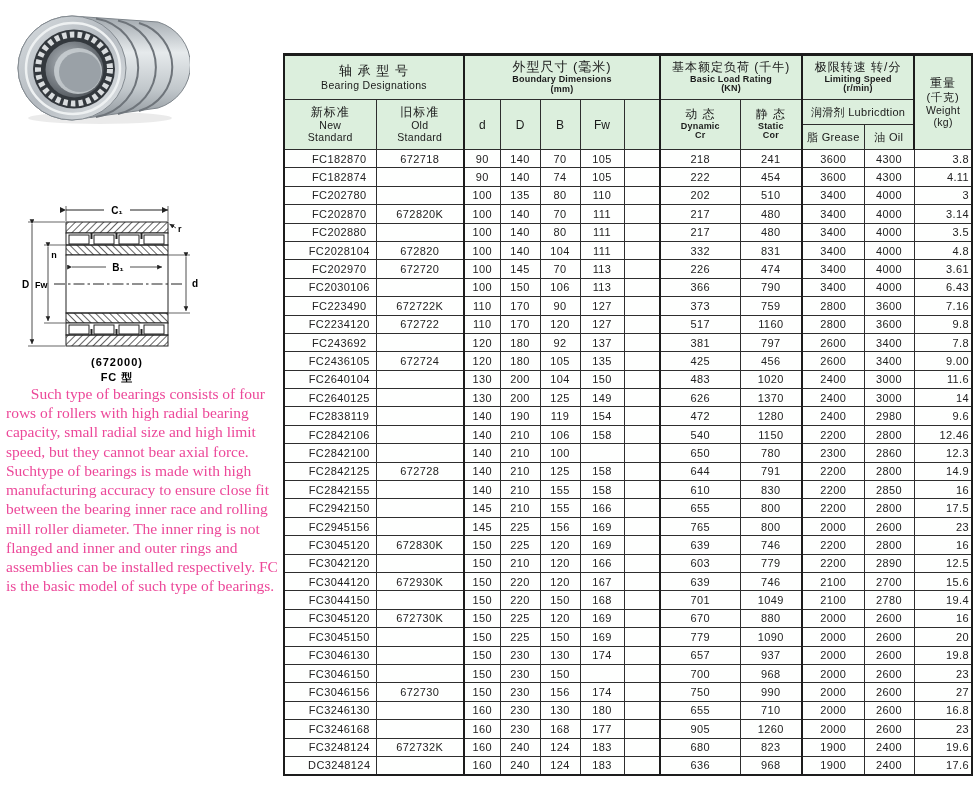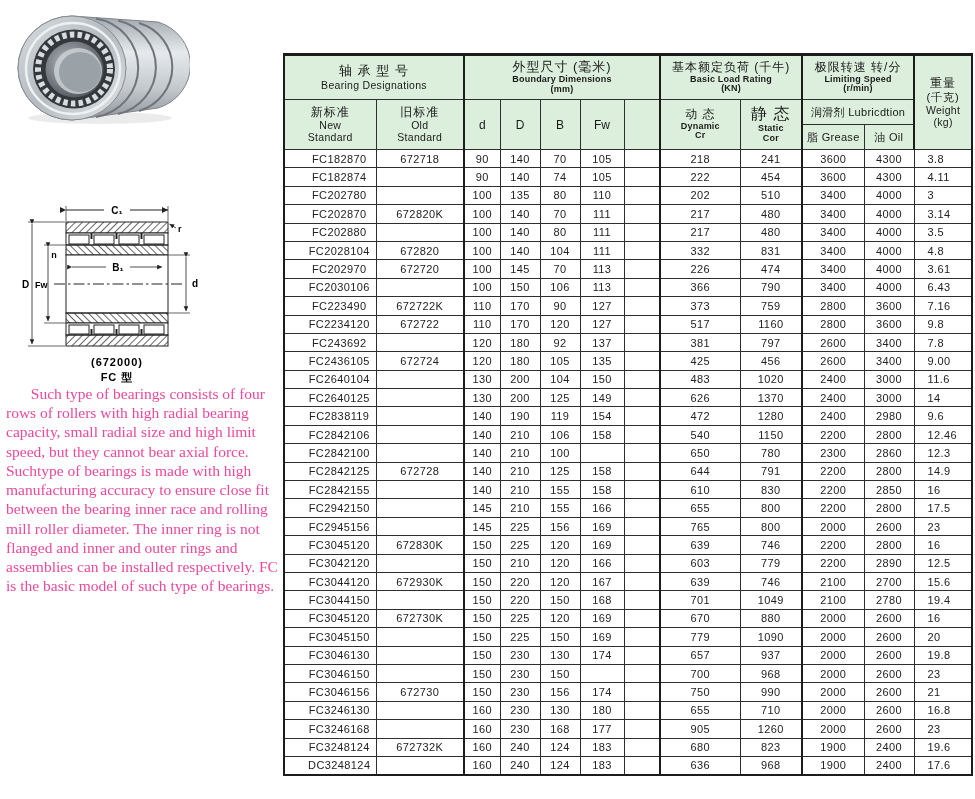--- a/index.html
+++ b/index.html
@@ -19,21 +19,21 @@
     border:2px solid #1c1c1c; border-top-width:3px; }
   .bearing-table th, .bearing-table td { border:1px solid #2e2e2e; padding:0 2px; overflow:hidden; }
   .bearing-table thead th { background:#dcefdd; font-weight:normal; text-align:center; padding:1px 1px; }
   .zh { font-size:13px; letter-spacing:1px; line-height:1.15; }
   .en { font-size:10.5px; line-height:1.15; letter-spacing:0.3px; }
   .en-sm { font-size:9px; line-height:1.1; letter-spacing:0.2px;font-weight:bold; }
   .dimletter { font-size:12px; }
   .bearing-table tbody td { font-size:11px; height:18.4px; text-align:center; color:#222;
     background:#fefffe; letter-spacing:0.4px; white-space:nowrap; }
   .bearing-table tbody td.col-new { text-align:center; padding-left:20px; }
-  .bearing-table tbody td.col-weight { text-align:left; padding-left:13px; }
+  .bearing-table tbody td.col-weight { text-align:right; padding-left:13px; }
   .gsep { border-left:2px solid #1c1c1c !important; }
   .hdr-mid { border-bottom:1px solid #2e2e2e; }
 </style>
 </head>
 <body>
 
 <div class="photo-wrap">
   <svg width="182" height="122" viewBox="0 0 182 122">
     <defs>
       <linearGradient id="metal" x1="0" y1="0" x2="0" y2="1">
@@ -206,21 +206,21 @@
         <th rowspan="2" class="dimletter">D</th>
         <th rowspan="2" class="dimletter">B</th>
         <th rowspan="2" class="dimletter">Fw</th>
         <th rowspan="2"></th>
         <th rowspan="2" class="gsep">
           <div class="zh" style="font-size:12px">动 态</div>
           <div class="en-sm">Dynamic</div>
           <div class="en-sm">Cr</div>
         </th>
         <th rowspan="2">
-          <div class="zh" style="font-size:16px">静 态</div>
+          <div class="zh" style="font-size:12px">静 态</div>
           <div class="en-sm">Static</div>
           <div class="en-sm">Cor</div>
         </th>
         <th colspan="2" class="gsep hdr-mid">
           <div class="en" style="font-size:11px">润滑剂 Lubricdtion</div>
         </th>
       </tr>
       <tr style="height:25px">
         <th class="gsep">
           <div class="en" style="font-size:11px">脂 Grease</div>
@@ -642,21 +642,21 @@
           <td class="col-old">672730</td>
           <td class="col-d gsep">150</td>
           <td class="col-D">230</td>
           <td class="col-B">156</td>
           <td class="col-fw">174</td>
           <td class="col-blank"></td>
           <td class="col-cr gsep">750</td>
           <td class="col-cor">990</td>
           <td class="col-grease gsep">2000</td>
           <td class="col-oil">2600</td>
-          <td class="col-weight">21</td>
+          <td class="col-weight">27</td>
         </tr>
         <tr>
           <td class="col-new">FC3246130</td>
           <td class="col-old"></td>
           <td class="col-d gsep">160</td>
           <td class="col-D">230</td>
           <td class="col-B">130</td>
           <td class="col-fw">180</td>
           <td class="col-blank"></td>
           <td class="col-cr gsep">655</td>

